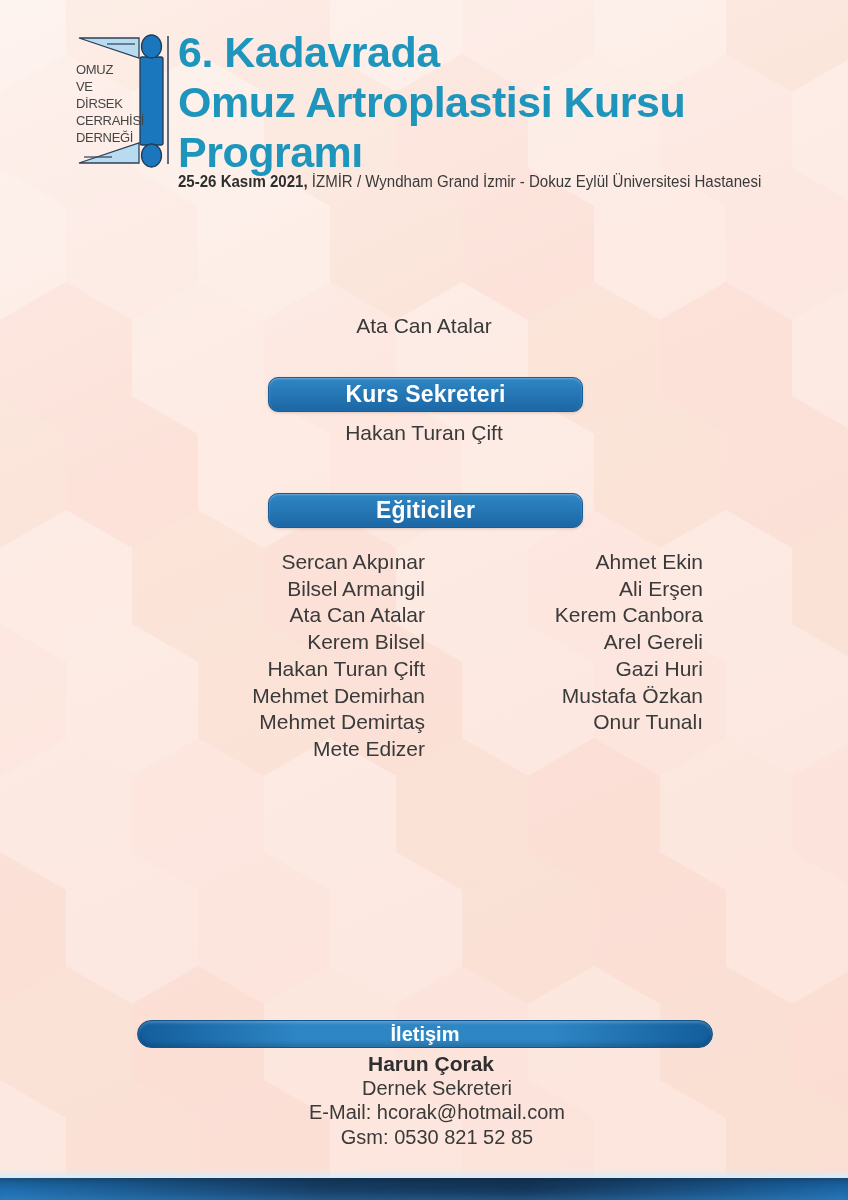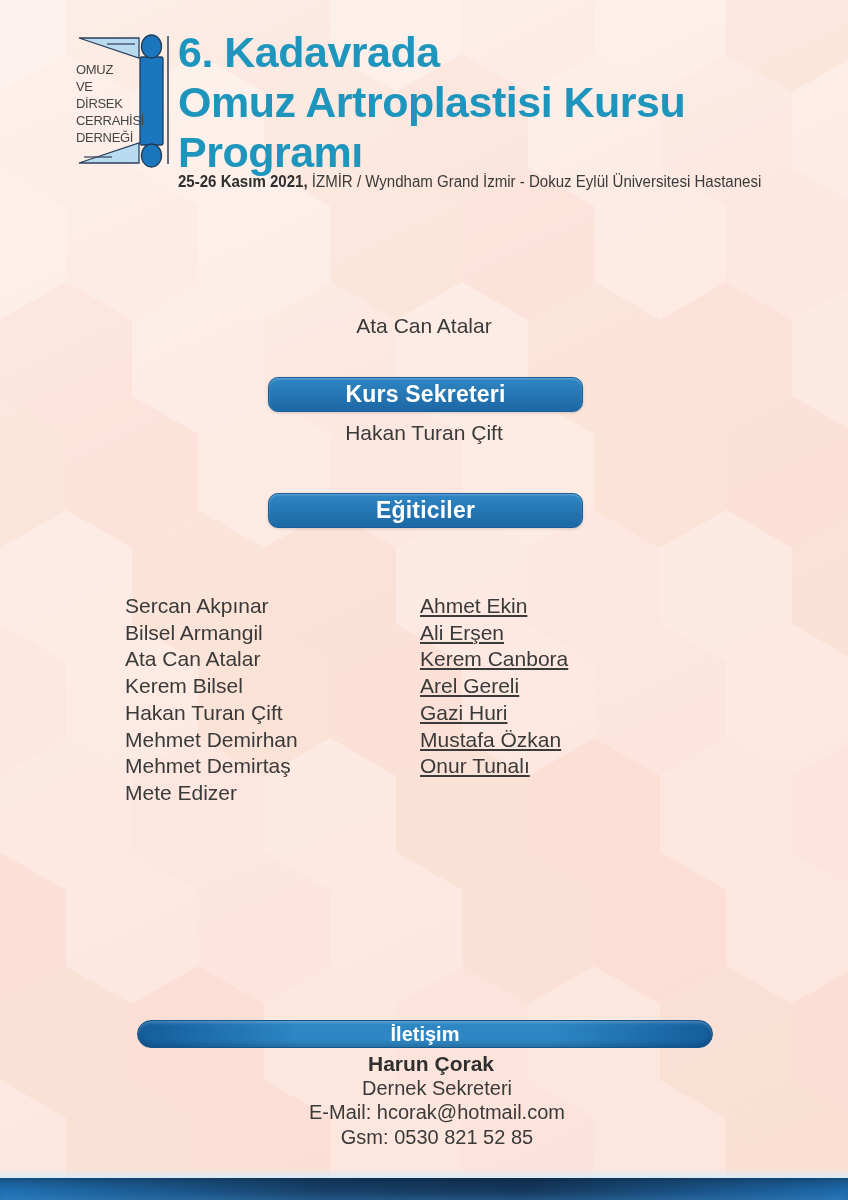--- a/index.html
+++ b/index.html
@@ -69,24 +69,24 @@
   .person-name {
     position: absolute; left: 0; width: 848px;
     text-align: center; font-size: 21px; color: #3a3a3a; line-height: 26px;
   }
   .name-chair { top: 313px; }
   .name-secretary { top: 420px; }
 
   
   .instructor-col {
     position: absolute; top: 549px; width: 300px;
-    font-size: 21px; line-height: 26.7px; color: #3a3a3a; text-align: left; margin-top: 44px;
+    font-size: 21px; line-height: 26.7px; color: #3a3a3a; text-align: right;
   }
   .col-left { left: 125px; }
-  .col-right { left: 420px; text-decoration: underline; }
+  .col-right { left: 403px; }
   .instructor-col span { display: block; }
 
   
   .contact-pill {
     position: absolute; left: 137px; top: 1020px; width: 576px; height: 28px;
     border-radius: 14px;
     background: linear-gradient(90deg, #135d9c 0%, #2e86c4 28%, #2e86c4 72%, #135d9c 100%);
     border: 1px solid #11568f;
     box-shadow: inset 0 -3px 5px rgba(0,0,0,.18), inset 0 2px 3px rgba(255,255,255,.22);
     color: #ffffff; font-weight: bold; font-size: 20px;

